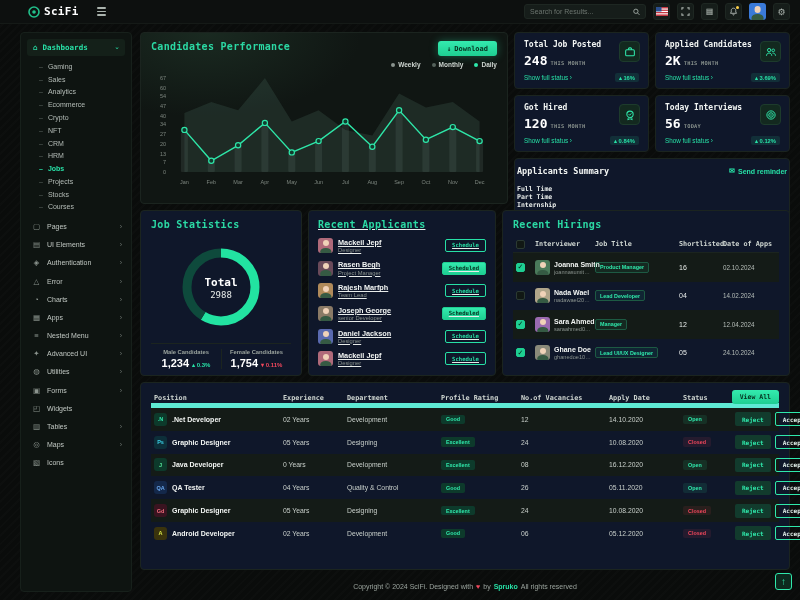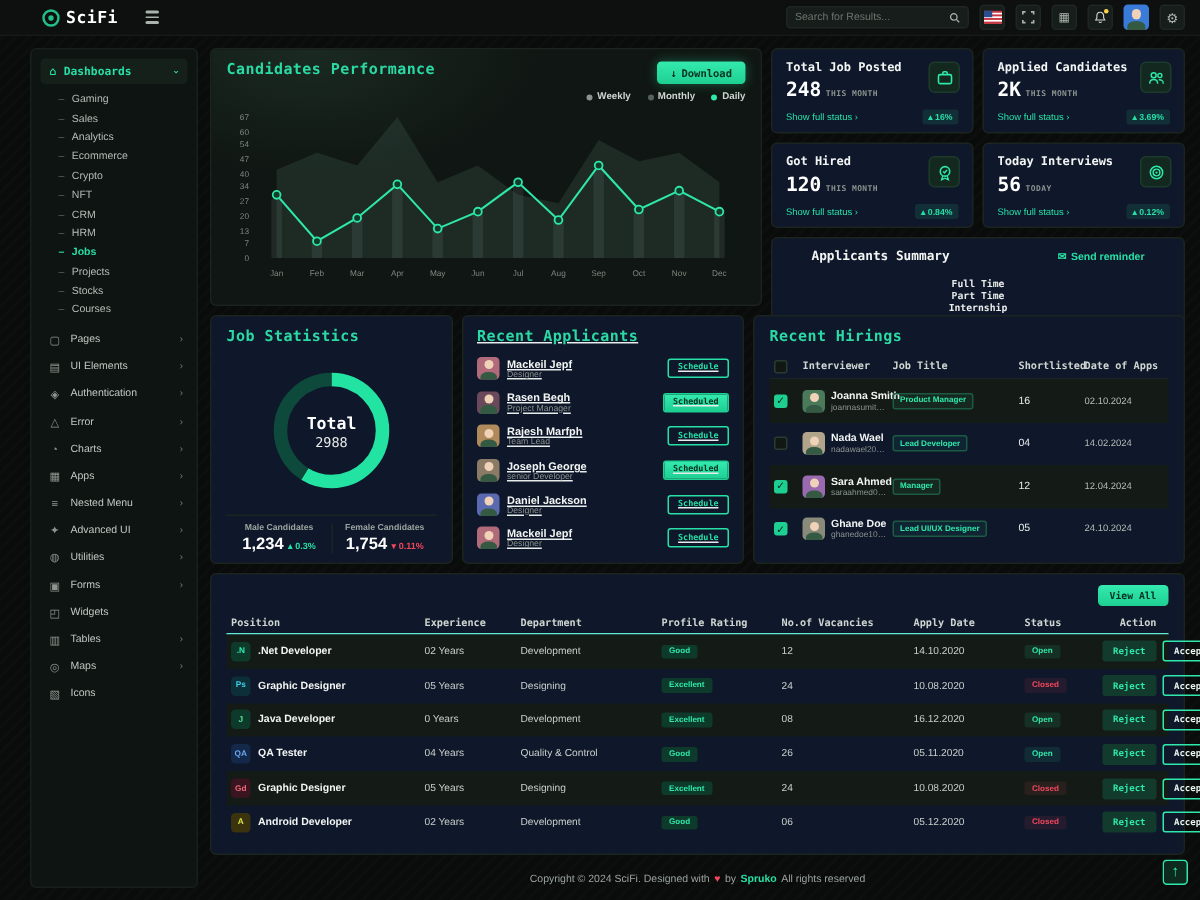--- a/index.html
+++ b/index.html
@@ -96,21 +96,21 @@
     border:1px solid #1d3b2c; border-radius:4px; display:flex; align-items:center; justify-content:center;
   }
   .stat-val { margin-top:4px; font-size:13px; font-weight:bold; color:#fff; }
   .stat-sub { font-size:5.3px; color:#8a938e; letter-spacing:.3px; margin-left:3px; font-weight:bold; }
   .stat-foot { margin-top:5px; display:flex; align-items:center; justify-content:space-between; }
   .stat-link { font-size:6.3px; color:#27e0a6; cursor:pointer; }
   .stat-badge {
     font-size:5.8px; font-weight:bold; color:#27e0a6; background:rgba(39,224,166,.12);
     padding:1.5px 4px; border-radius:2px;
   }
-  .summary-card { flex:1; padding:7px 26px;text-align:center; }
+  .summary-card { flex:1; padding:7px 2px; }
   .summary-head { display:flex; align-items:center; justify-content:space-between; }
   .summary-title { font-size:8.5px; font-weight:bold; color:#f2f5f3; }
   .reminder { font-size:7px; font-weight:bold; color:#27e0a6; display:flex; align-items:center; gap:3px; cursor:pointer; }
   .summary-labels { display:flex; justify-content:space-between; margin-top:9px; font-size:6.5px; font-weight:bold; color:#e8ecea;flex-direction:column; }
   .summary-bar { display:flex; gap:2px; margin-top:4px; height:11px; }
   .seg {
     background:#0d3528; color:#27e0a6; font-size:6px; font-weight:bold;
     display:flex; align-items:center; justify-content:center; border-radius:1px; cursor:pointer;
   }
 
@@ -156,21 +156,21 @@
   .rh-num { font-size:7px; color:#e8ecea; }
   .rh-date { font-size:6.3px; color:#b5bdb8; }
 
   
   .pending-card { height:188px; padding:8px 10px; position:relative; }
   .viewall-btn {
     position:absolute; top:7px; right:10px; background:linear-gradient(180deg,#34eaae,#1ecf92);
     color:#06301f; font-size:6.5px; font-weight:bold; padding:3px 8px; border-radius:3px; border:none; cursor:pointer;
   }
   .p-grid { display:grid; grid-template-columns:128px 60px 90px 76px 84px 70px 48px 1fr; align-items:center; column-gap:4px; }
-  .p-head { margin-top:16px; height:16px; font-size:6.8px; font-weight:bold; color:#cfd6d1; border-bottom:1px solid #5eead4; }
+  .p-head { margin-top:1px; height:16px; font-size:6.8px; font-weight:bold; color:#cfd6d1; border-bottom:5px solid #5eead4; }
   .p-row { height:22.8px; font-size:6.8px; color:#c8cfca; }
   .p-row:nth-child(odd) { background:#141b17; }
   .p-pos { display:flex; align-items:center; gap:5px; padding-left:3px; }
   .p-ico { width:13px; height:13px; border-radius:3px; display:flex; align-items:center; justify-content:center;
            font-size:5.5px; font-weight:bold; flex:none; }
   .p-name { font-size:7px; font-weight:bold; color:#f2f5f3; white-space:nowrap; }
   .rating-tag { display:inline-block; font-size:5.4px; font-weight:bold; color:#2fe8ab; background:#0d3a2b; padding:1.8px 5px; border-radius:2px; }
   .status-tag { display:inline-block; font-size:5.4px; font-weight:bold; padding:1.8px 5px; border-radius:2px; }
   .status-open { color:#2fe8ab; background:rgba(47,232,171,.1); }
   .status-closed { color:#f0475c; background:rgba(240,71,92,.1); }

